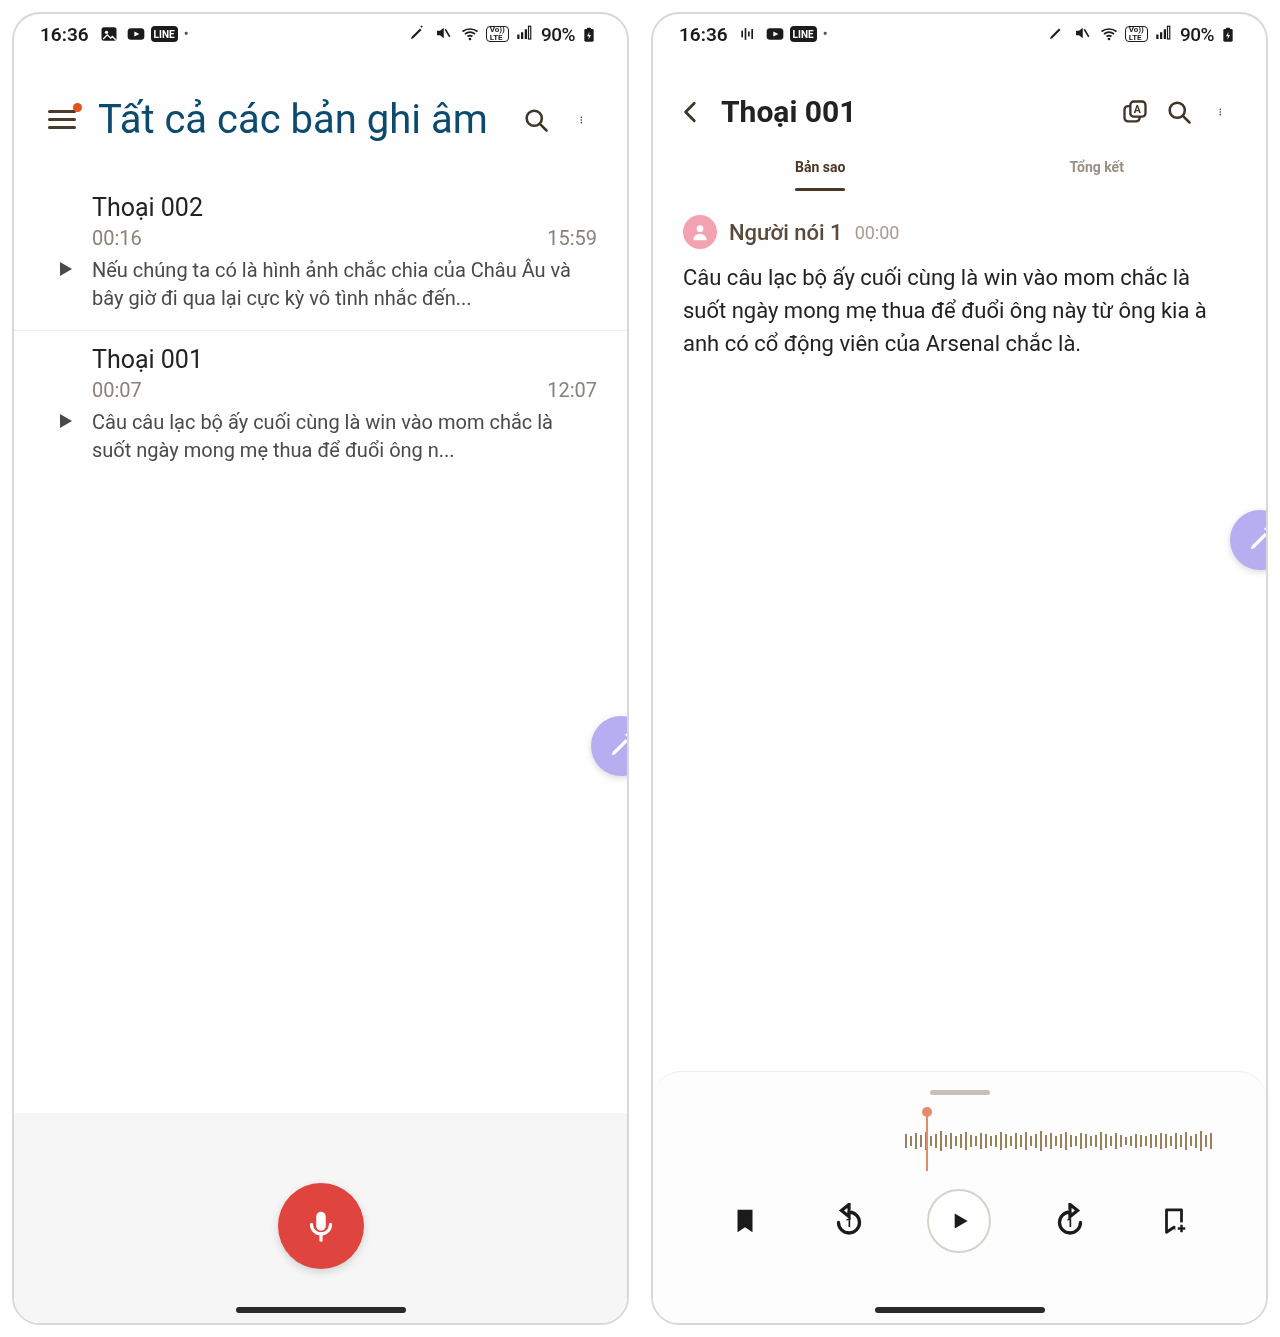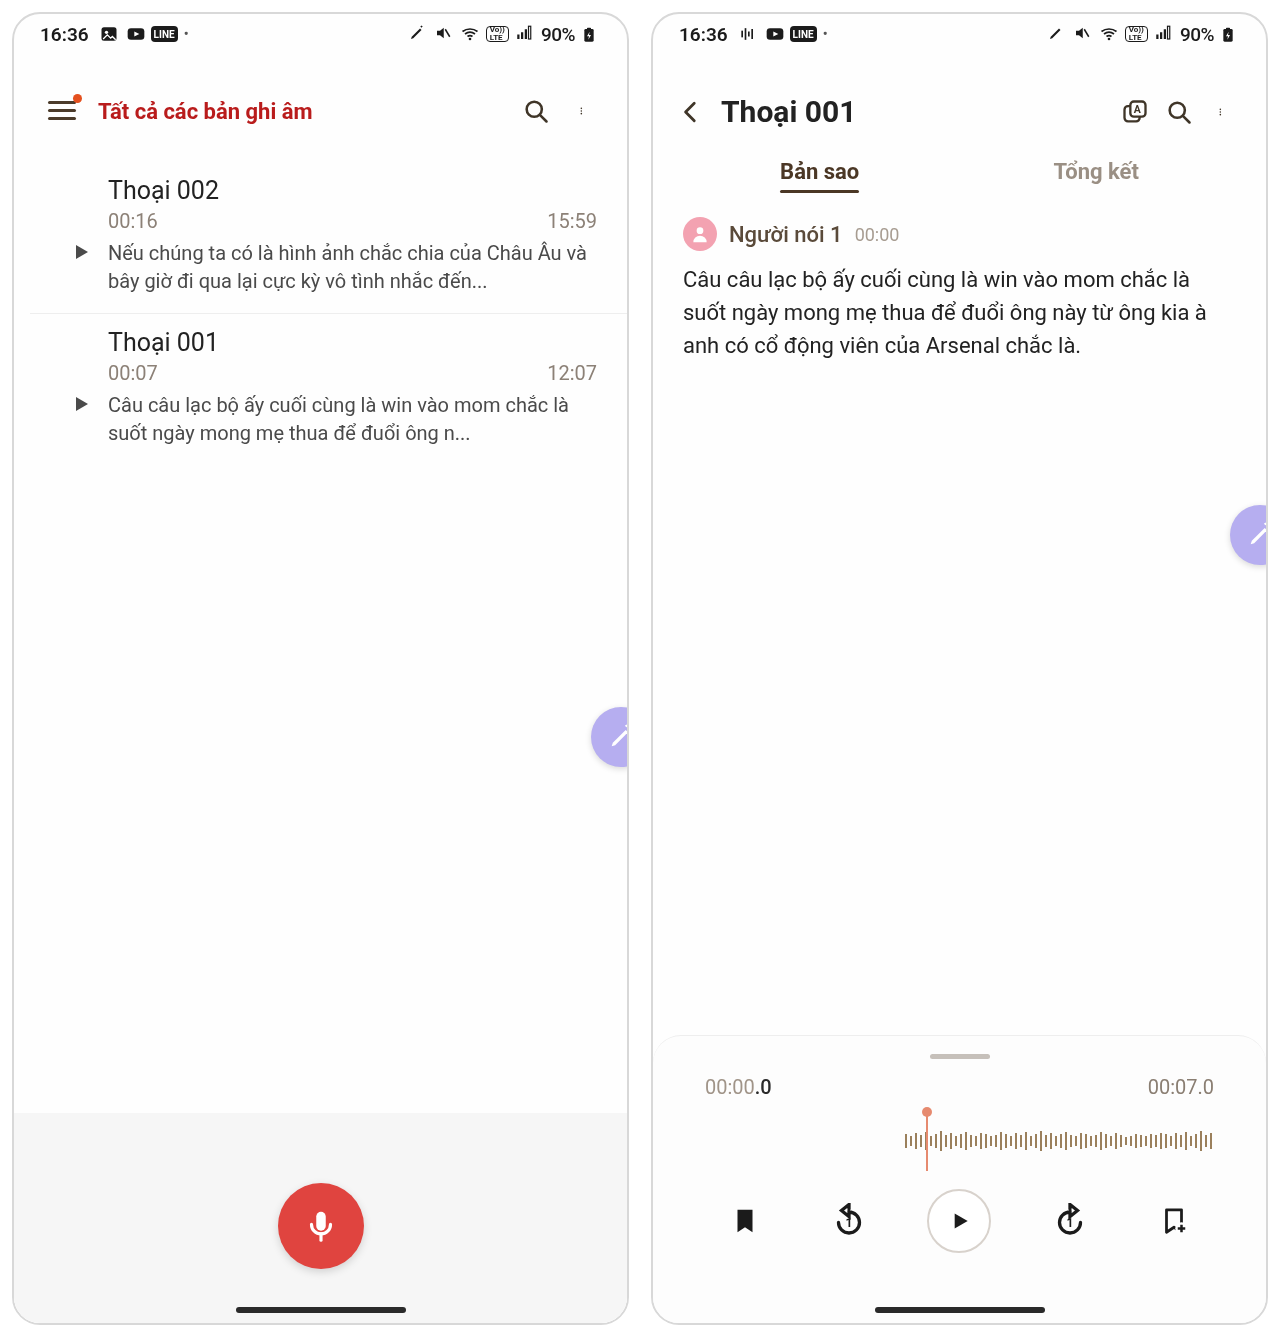--- a/index.html
+++ b/index.html
@@ -58,41 +58,41 @@
     display:flex; align-items:center; gap:18px;
     padding: 42px 28px 8px 34px;
   }
   .hamburger { position:relative; width:32px; height:22px; }
   .hamburger div { position:absolute; left:0; width:28px; height:3px; background:#4b3b2a; border-radius:2px; }
   .hamburger div:nth-child(1){top:1px;}
   .hamburger div:nth-child(2){top:9px;}
   .hamburger div:nth-child(3){top:17px;}
   .hamburger .notif { position:absolute; top:-6px; right:-2px; width:9px; height:9px; background:#e4501e; border-radius:50%; }
   .lhdr-title {
-    flex:1; font-size:22px; font-weight:700; color:#b91c1c;
+    flex:1; font-size:40px; font-weight:400; color:#0c4a6e;
   }
   .hdr-icon { width:30px; height:30px; display:flex; align-items:center; justify-content:center; color:#3f3528; }
 
   
   .rec-list { padding: 28px 0 0 0; }
   .rec-item {
     display:flex; padding: 14px 30px 18px 24px;
     border-bottom:1px solid #eee;
   }
   .rec-item:last-child { border-bottom:none; }
   .play-tri {
     width:54px; display:flex; align-items:center; justify-content:center;
     padding-top:32px;
   }
   .rec-body { flex:1; min-width:0; }
   .rec-title { font-size:25px; font-weight:400; color:#222; margin-bottom:4px; }
   .rec-row { display:flex; justify-content:space-between; font-size:20px; color:#8c8177; margin-bottom:6px;}
   .rec-preview { font-size:20px; color:#4a4a4a; line-height:1.4; }
 
-  .list-area { flex:1; background:#fefefe; position:relative;padding-left:16px; }
+  .list-area { flex:1; background:#fefefe; position:relative; }
   .list-bottombg {
     background:#f6f6f6;
     height:210px;
     width:100%;
   }
   .record-btn {
     position:absolute; left:50%; bottom:54px; transform:translateX(-50%);
     width:86px; height:86px; border-radius:50%;
     background:#e0443f; display:flex; align-items:center; justify-content:center;
     box-shadow:0 3px 8px rgba(0,0,0,.15);
@@ -117,22 +117,22 @@
     padding: 40px 28px 8px 22px;
   }
   .back-chevron { width:32px; height:32px; display:flex; align-items:center; justify-content:center; color:#3f3528;}
   .rhdr-title { flex:1; font-size:30px; font-weight:700; color:#222; }
 
   .tabs {
     display:flex; justify-content:space-around;
     padding: 14px 30px 0 30px;
   }
   .tab {
-    font-size:22px; font-weight:700; color:#9a8f84;
-    padding: 8px 12px 9px 12px;
+    font-size:14px; font-weight:700; color:#9a8f84;
+    padding: 8px 12px 16px 12px;
     position:relative;
   }
   .tab.active { color:#4b3725; }
   .tab.active::after {
     content:""; position:absolute; left:12px; right:12px; bottom:0;
     height:3px; background:#4b3725; border-radius:2px;
   }
 
   .transcript {
     padding: 24px 30px 10px 30px;
@@ -461,24 +461,20 @@
       <div class="fab" style="top:20%;">
         <svg viewBox="0 0 24 24" width="28" height="28">
             <path d="M4 20l3-1 11-11-2-2L5 17l-1 3z" fill="#fff"></path>
             <path d="M16 3c1-1 2-1 3 0" stroke="#fff" stroke-width="2" fill="none"></path>
           </svg>
       </div>
     </div>
 
     <div class="player-panel">
       <div class="panel-handle"></div>
-      <div class="time-row">
-        <span class="time-cur"><span>00:00</span><span class="frac">.0</span></span>
-        <span class="time-tot">00:07.0</span>
-      </div>
 
       <div class="waveform">
         <div class="wave-track">
           <div class="ticks-left"></div>
           <div class="ticks-right" id="ticks">
               <div class="tick" style="height: 14px;"></div>
               <div class="tick" style="height: 10px;"></div>
               <div class="tick" style="height: 16px;"></div>
               <div class="tick" style="height: 12px;"></div>
               <div class="tick" style="height: 18px;"></div>

